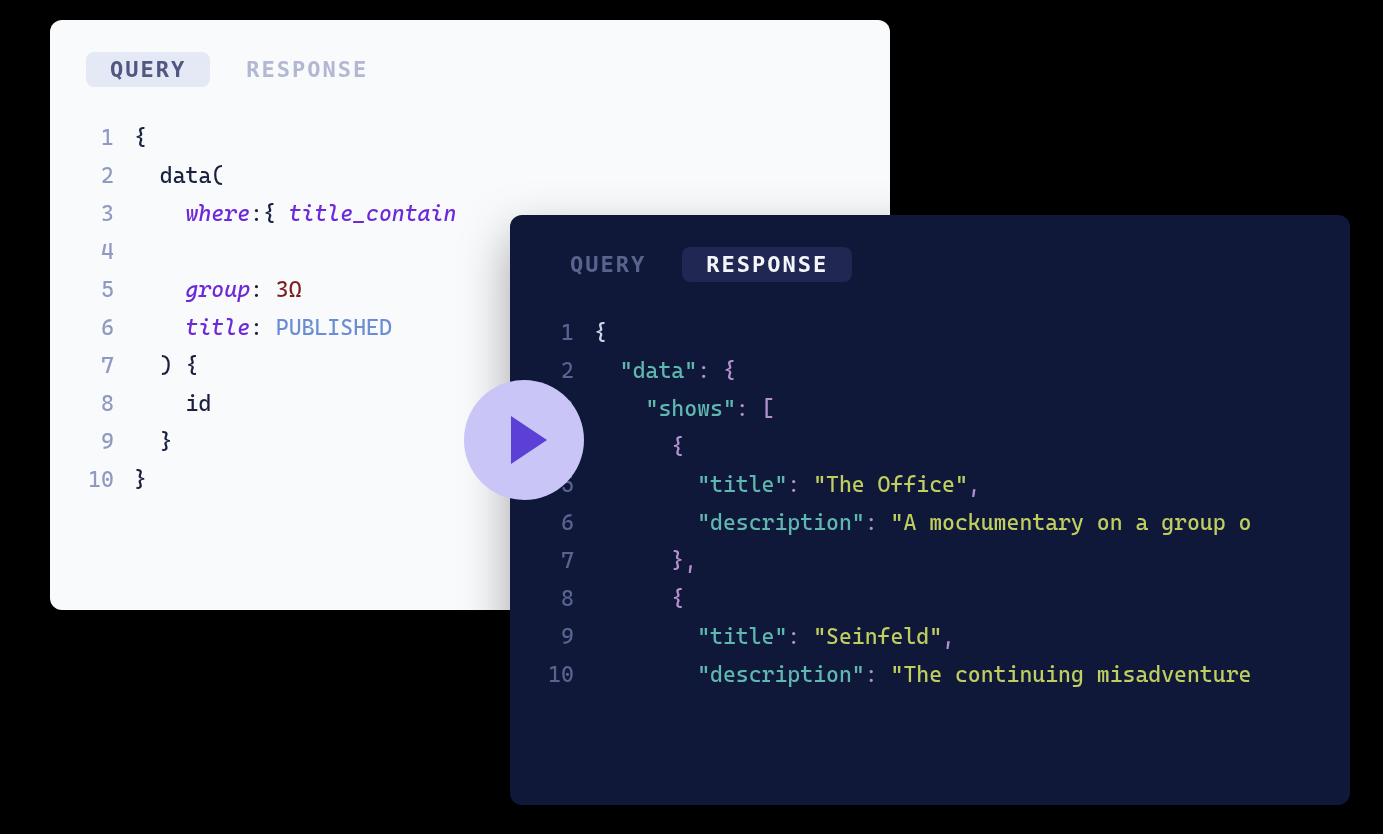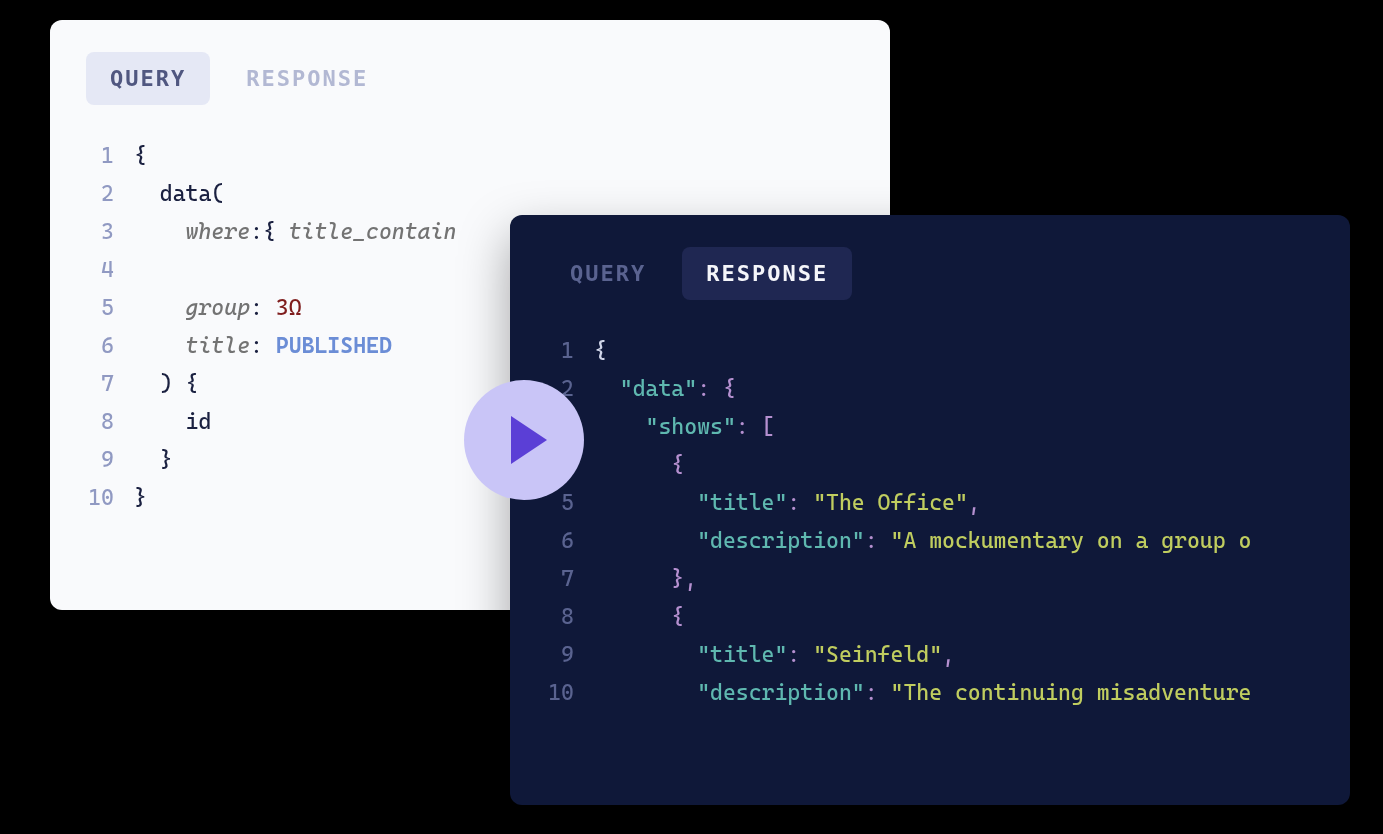--- a/index.html
+++ b/index.html
@@ -36,21 +36,21 @@
       width: 840px;
       height: 590px;
       padding: 32px 36px;
     }
     .tabs {
       display: flex;
       gap: 12px;
       margin-bottom: 32px;
     }
     .tab {
-      padding: 14px 24px;
+      padding: 5px 24px;
       border-radius: 8px;
       font-size: 22px;
       font-weight: 600;
       letter-spacing: 2px;
       cursor: pointer;
       font-family: ui-monospace, monospace;
     }
     .tab-light-active {
       background: #e5e8f5;
       color: #505780;
@@ -86,26 +86,25 @@
     .panel-dark .line-number {
       color: #5a6390;
     }
     .panel-light .code-text {
       color: #1a2040;
     }
     .panel-dark .code-text {
       color: #d0d5e8;
     }
     .tok-keyword-light {
-      color: #737373;
+      color: #6d28d9;
       font-style: italic;
     }
     .tok-enum-light {
       color: #6b8dd6;
-      font-weight: bold;
     }
     .tok-number-light {
       color: #7f1d1d;
     }
     .tok-default-light {
       color: #1a2040;
     }
     .tok-key-dark {
       color: #5fb8b0;
     }

